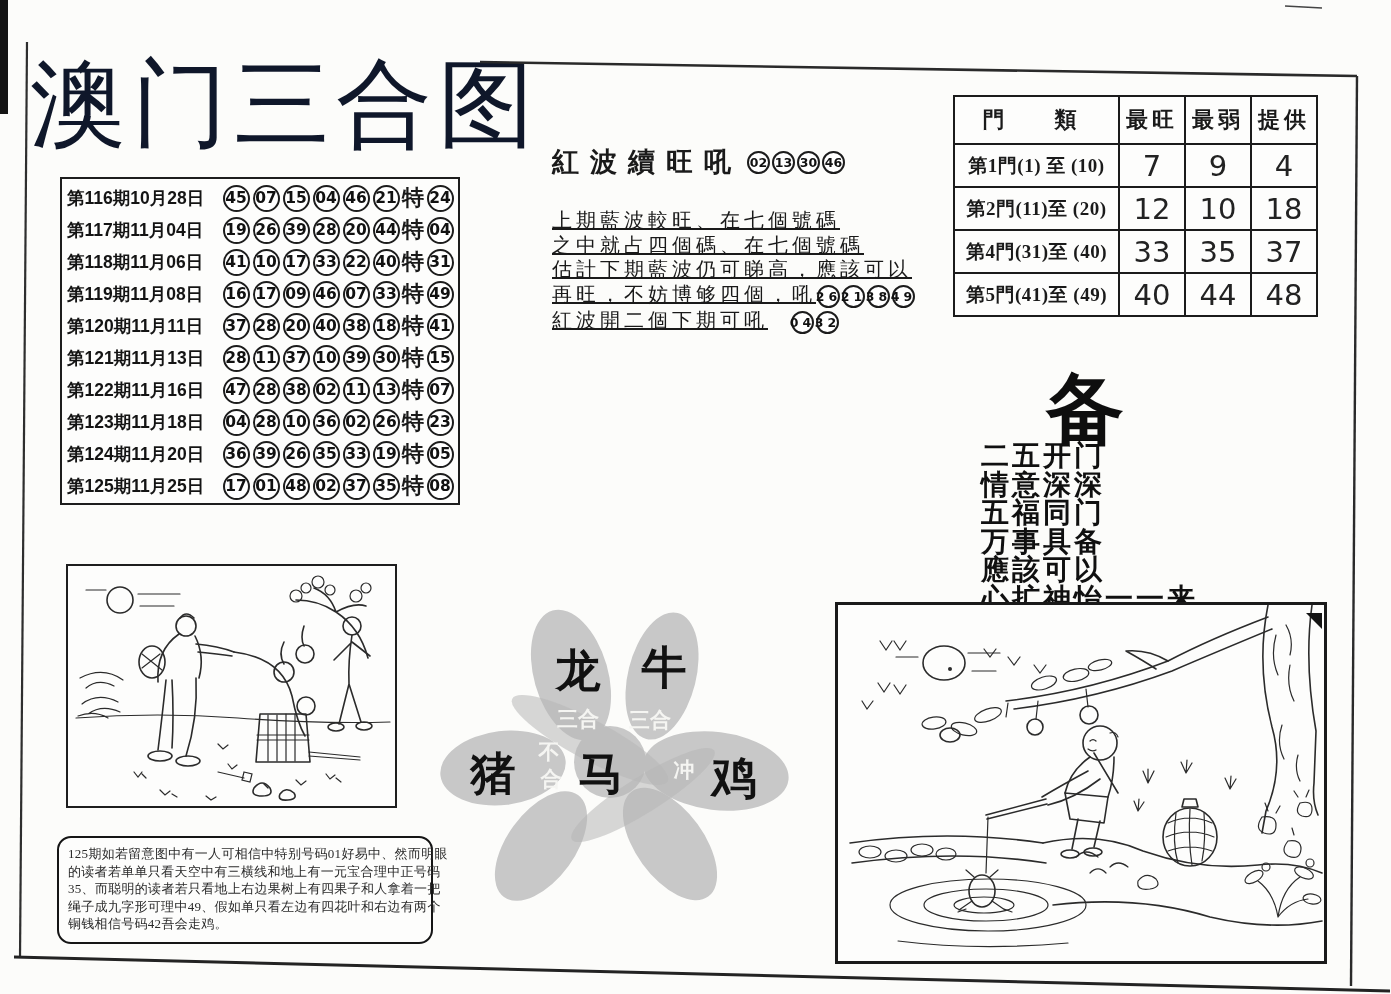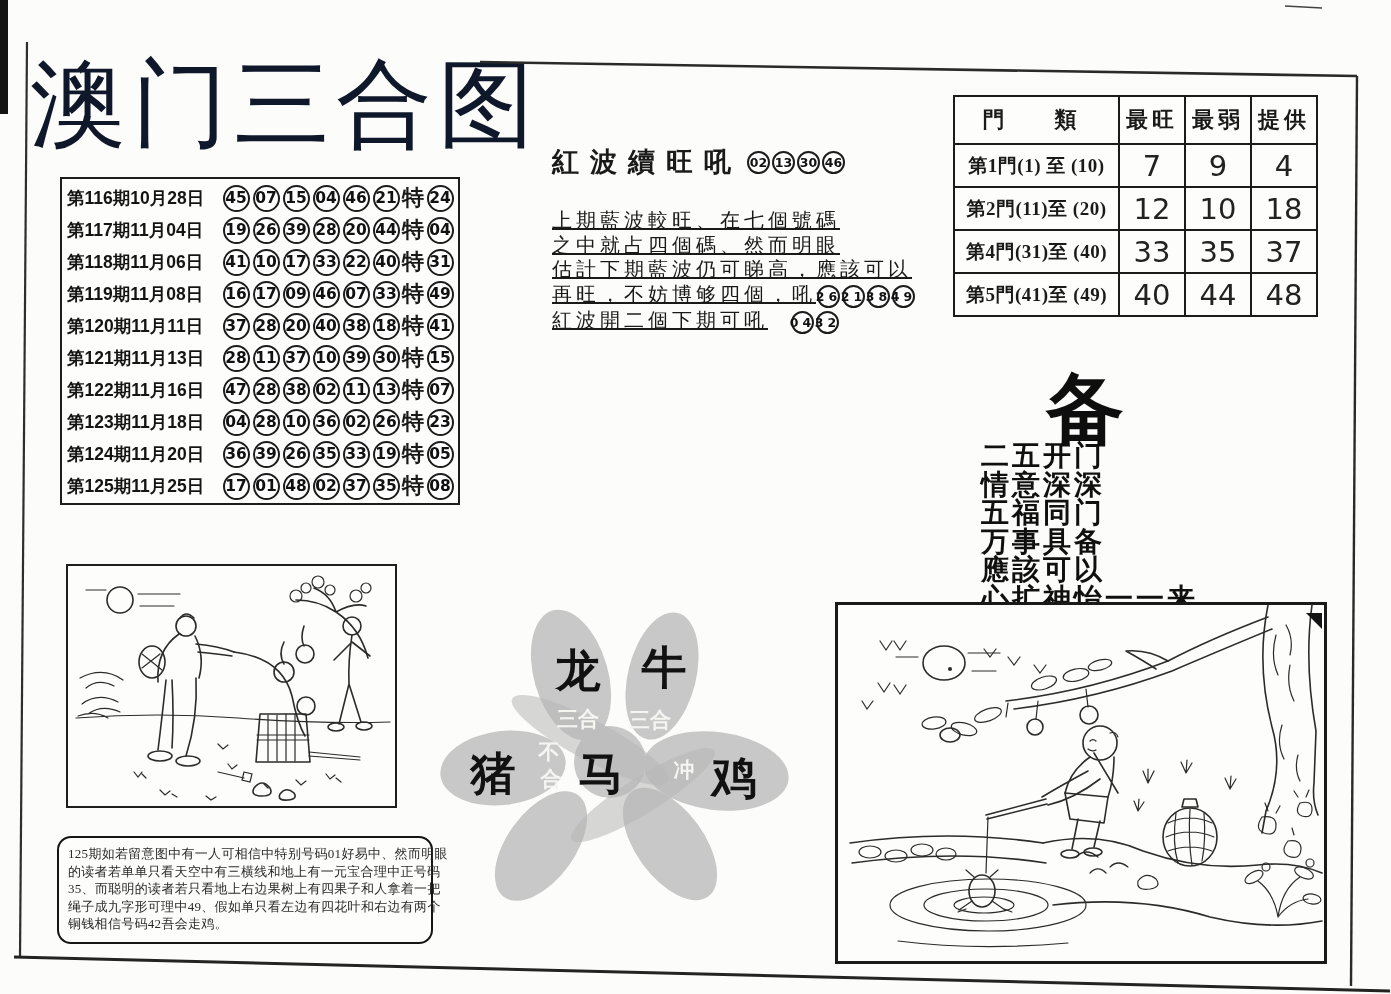--- a/index.html
+++ b/index.html
@@ -187,21 +187,21 @@
         <span class="circle">35</span>
         <span class="te">特</span>
         <span class="circle">08</span>
       </div>
     </div>
 
   <div id="redwave">
     <span id="rw-head">紅波續旺吼</span><span id="rw-circles"><span class="circle sm">02</span><span class="circle sm">13</span><span class="circle sm">30</span><span class="circle sm">46</span></span>
     <div id="rw-lines">
         <div class="rw-line"><span>上期藍波較旺、在七個號碼</span></div>
-        <div class="rw-line"><span>之中就占四個碼、然而明眼</span></div>
+        <div class="rw-line"><span>之中就占四個碼、在七個號碼</span></div>
         <div class="rw-line"><span>估計下期藍波仍可睇高，應該可以</span></div>
         <div class="rw-line"><span>再旺，不妨博够四個，吼</span><span class="circle sm">26</span><span class="circle sm">21</span><span class="circle sm">38</span><span class="circle sm">49</span></div>
         <div class="rw-line"><span>紅波開二個下期可吼</span><span style="display: inline-block; width: 22px;"></span><span class="circle sm">04</span><span class="circle sm">32</span></div>
       </div>
   </div>
 
   <div id="stats-wrap">
     <table id="stats">
       <thead>
           <tr id="stats-head">

